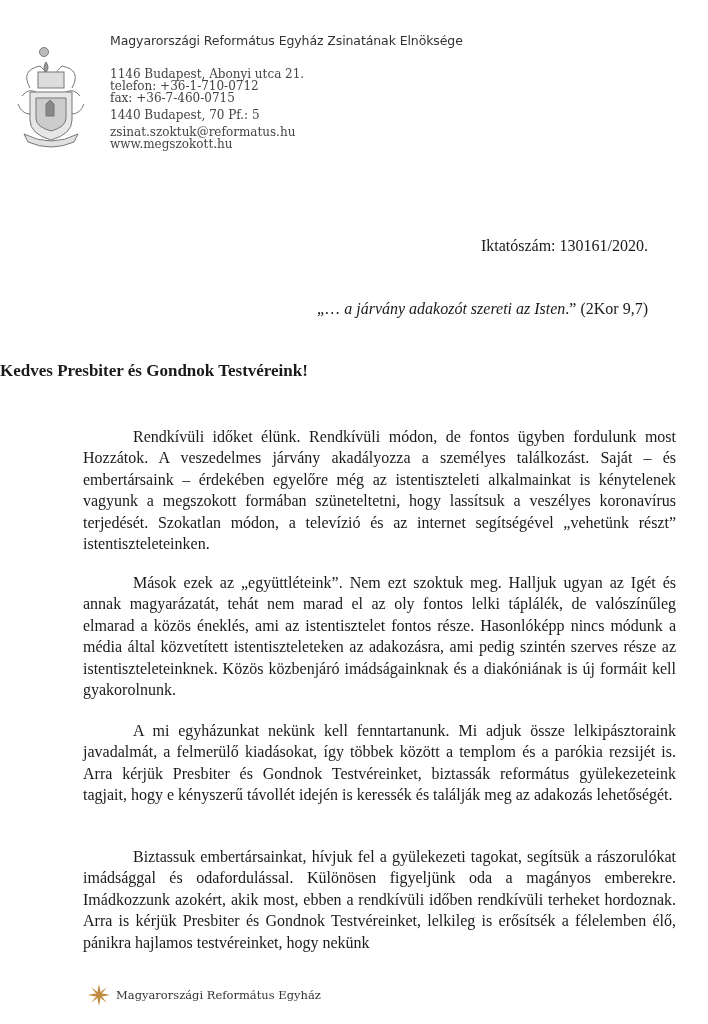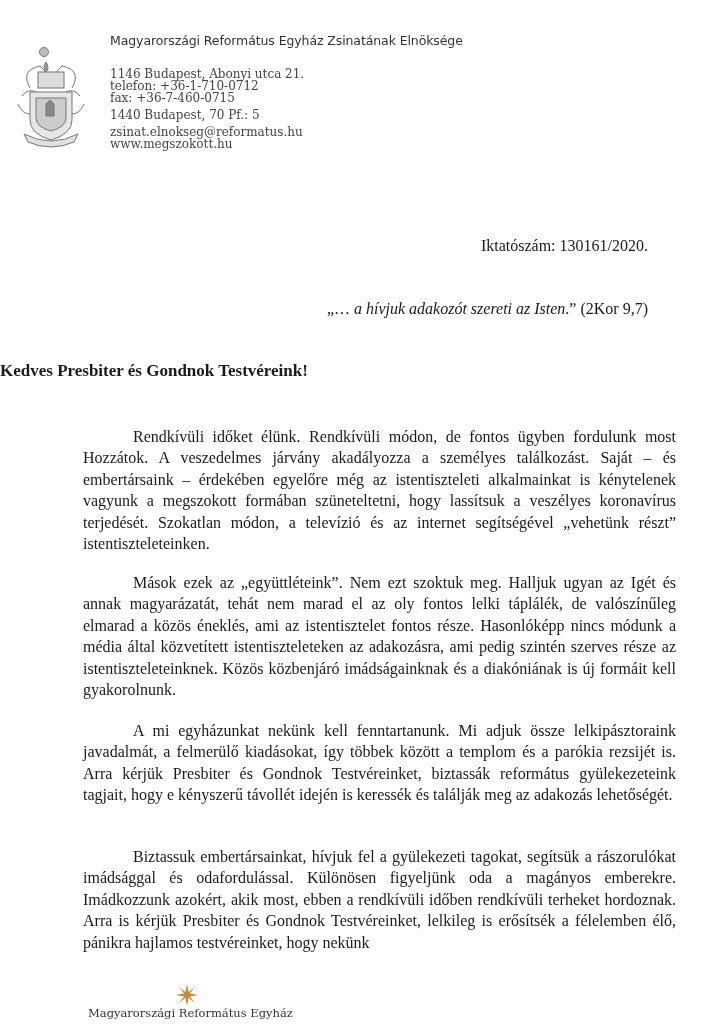--- a/index.html
+++ b/index.html
@@ -17,21 +17,21 @@
   .motto i { font-style: italic; }
   .salutation { position: absolute; left: 0; width: 708px; top: 361px; text-align: left;
                 font-weight: bold; font-size: 17px; }
   .body-text { position: absolute; left: 83px; width: 593px; font-size: 16px; line-height: 21.4px;
                text-align: justify; }
   .body-text p { margin: 0; text-indent: 50px; }
   .p1 { top: 426px; }
   .p2 { top: 572px; }
   .p3 { top: 720px; }
   .p4 { top: 846px; }
-  .footer { position: absolute; left: 88px; top: 984px; display: flex; align-items: center; flex-direction: column; }
+  .footer { position: absolute; left: 88px; top: 984px; display: flex; align-items: center; }
   .footer .star { width: 22px; height: 22px; margin-right: 6px; }
   .footer .footer-name { font-family: "DejaVu Serif", serif; font-size: 11.5px; color: #333; }
 </style>
 </head>
 <body>
 
 <div class="letterhead">
   <svg class="crest" viewBox="0 0 70 110">
     <g fill="none" stroke="#777" stroke-width="1">
       <circle cx="28" cy="6" r="4.5" fill="#bbb"></circle>
@@ -48,30 +48,30 @@
     </g>
   </svg>
   <div class="org-name">Magyarországi Református Egyház Zsinatának Elnöksége</div>
   <div class="contact">
     <div>1146 Budapest, Abonyi utca 21.</div>
     <div>telefon: +36-1-710-0712</div>
     <div>fax: +36-7-460-0715</div>
     <div class="gap"></div>
     <div>1440 Budapest, 70 Pf.: 5</div>
     <div class="gap"></div>
-    <div>zsinat.elnokseg@reformatus.hu</div>
+    <div>zsinat.szoktuk@reformatus.hu</div>
     <div>www.megszokott.hu</div>
   </div>
 </div>
 
 <div class="ref-block">
   <div>Iktatószám: 130161/2020.</div>
 </div>
 
-<div class="motto"><span>„… </span><i>a hívjuk adakozót szereti az Isten</i><span>.” (2Kor 9,7)</span></div>
+<div class="motto"><span>„… </span><i>a járvány adakozót szereti az Isten</i><span>.” (2Kor 9,7)</span></div>
 
 <div class="salutation">Kedves Presbiter és Gondnok Testvéreink!</div>
 
 <div class="body-text p1">
     <p>Rendkívüli időket élünk. Rendkívüli módon, de fontos ügyben fordulunk most Hozzátok. A veszedelmes járvány akadályozza a személyes találkozást. Saját – és embertársaink – érdekében egyelőre még az istentiszteleti alkalmainkat is kénytelenek vagyunk a megszokott formában szüneteltetni, hogy lassítsuk a veszélyes koronavírus terjedését. Szokatlan módon, a televízió és az internet segítségével „vehetünk részt” istentiszteleteinken.</p>
   </div>
 <div class="body-text p2">
     <p>Mások ezek az „együttléteink”. Nem ezt szoktuk meg. Halljuk ugyan az Igét és annak magyarázatát, tehát nem marad el az oly fontos lelki táplálék, de valószínűleg elmarad a közös éneklés, ami az istentisztelet fontos része. Hasonlóképp nincs módunk a média által közvetített istentiszteleteken az adakozásra, ami pedig szintén szerves része az istentiszteleteinknek. Közös közbenjáró imádságainknak és a diakóniának is új formáit kell gyakorolnunk.</p>
   </div>
 <div class="body-text p3">

